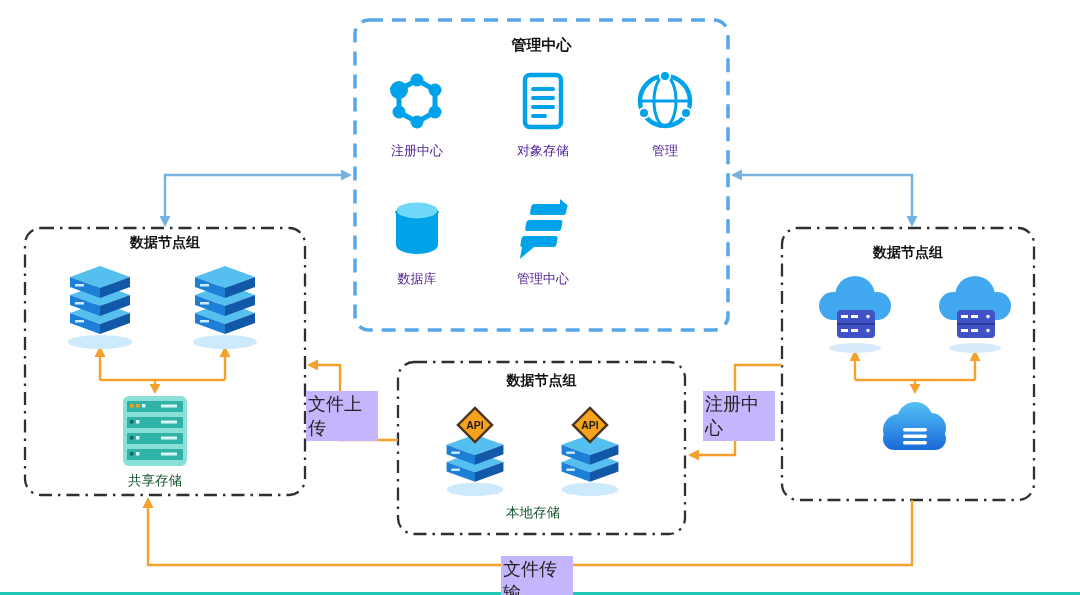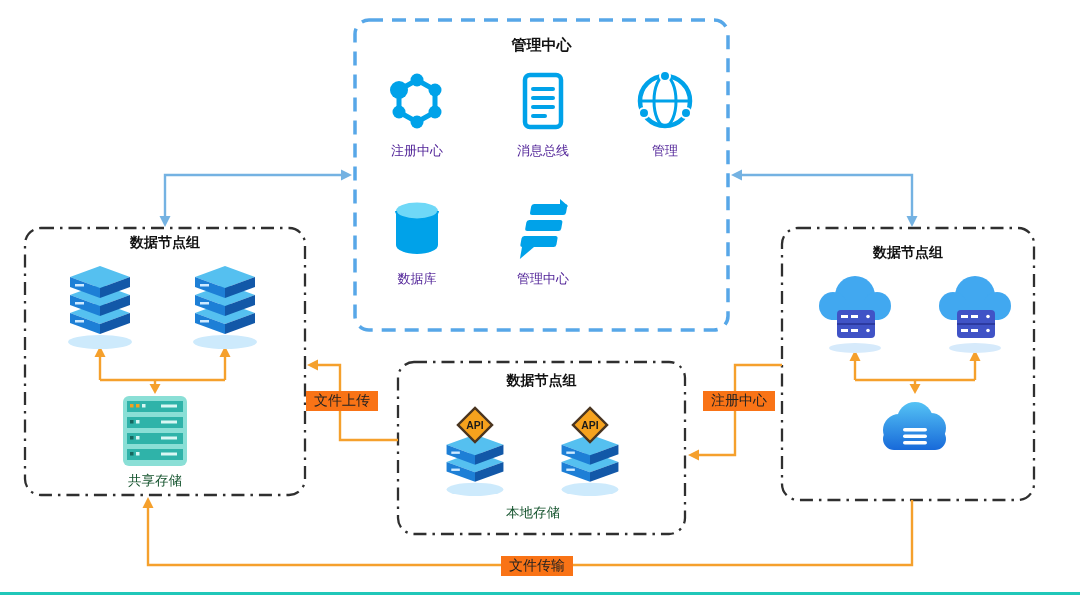--- a/index.html
+++ b/index.html
@@ -5,21 +5,21 @@
   html,body{margin:0;padding:0;background:#fff;}
   .canvas{position:relative;width:1080px;height:595px;background:#fff;overflow:hidden;
           font-family:"Liberation Sans","DejaVu Sans",sans-serif;color:#1a1a1a;}
   .layer{position:absolute;left:0;top:0;}
   .abs{position:absolute;}
   .title{position:absolute;text-align:center;font-weight:bold;font-size:15px;color:#111;}
   .cell{position:absolute;width:120px;text-align:center;}
   .cell svg{display:block;margin:0 auto;}
   .cell-label{margin-top:8px;font-size:13px;color:#4c1d95;}
   .node-label{position:absolute;text-align:center;font-size:13.5px;color:#14532d;}
-  .edge-label{position:absolute;text-align:center;font-size:14px;color:#222;background:#f97316;
+  .edge-label{position:absolute;font-size:18px;color:#222;background:#c4b5fd;
               padding:1px 2px;z-index:5;}
   .bottom-bar{position:absolute;left:0;right:0;bottom:0;height:3px;background:#20c7b9;}
 </style>
 </head>
 <body>
 
 <div class="canvas">
 
   <svg class="layer" width="1080" height="595" viewBox="0 0 1080 595">
     <defs>
@@ -101,21 +101,21 @@
   <div class="cell" style="left:483px;top:68px;">
     <svg width="66" height="66" viewBox="0 0 66 66">
       <rect x="15" y="7" width="36" height="52" rx="5" fill="#fff" stroke="#00a2e9" stroke-width="4.5"></rect>
       <g stroke="#00a2e9" stroke-width="4" stroke-linecap="round">
         <line x1="23" y1="21" x2="43" y2="21"></line>
         <line x1="23" y1="30" x2="43" y2="30"></line>
         <line x1="23" y1="39" x2="43" y2="39"></line>
         <line x1="23" y1="48" x2="35" y2="48"></line>
       </g>
     </svg>
-    <div class="cell-label">消息总线</div>
+    <div class="cell-label">对象存储</div>
   </div>
 
   <div class="cell" style="left:605px;top:68px;">
     <svg width="66" height="66" viewBox="0 0 66 66">
       <circle cx="33" cy="33" r="25" fill="none" stroke="#00a2e9" stroke-width="4.5"></circle>
       <ellipse cx="33" cy="33" rx="11" ry="25" fill="none" stroke="#00a2e9" stroke-width="3"></ellipse>
       <line x1="9" y1="33" x2="57" y2="33" stroke="#00a2e9" stroke-width="3"></line>
       <circle cx="33" cy="8" r="5" fill="#00a2e9" stroke="#fff" stroke-width="2"></circle>
       <circle cx="12" y="0" cy="45" r="5" fill="#00a2e9" stroke="#fff" stroke-width="2"></circle>
       <circle cx="54" cy="45" r="5" fill="#00a2e9" stroke="#fff" stroke-width="2"></circle>

